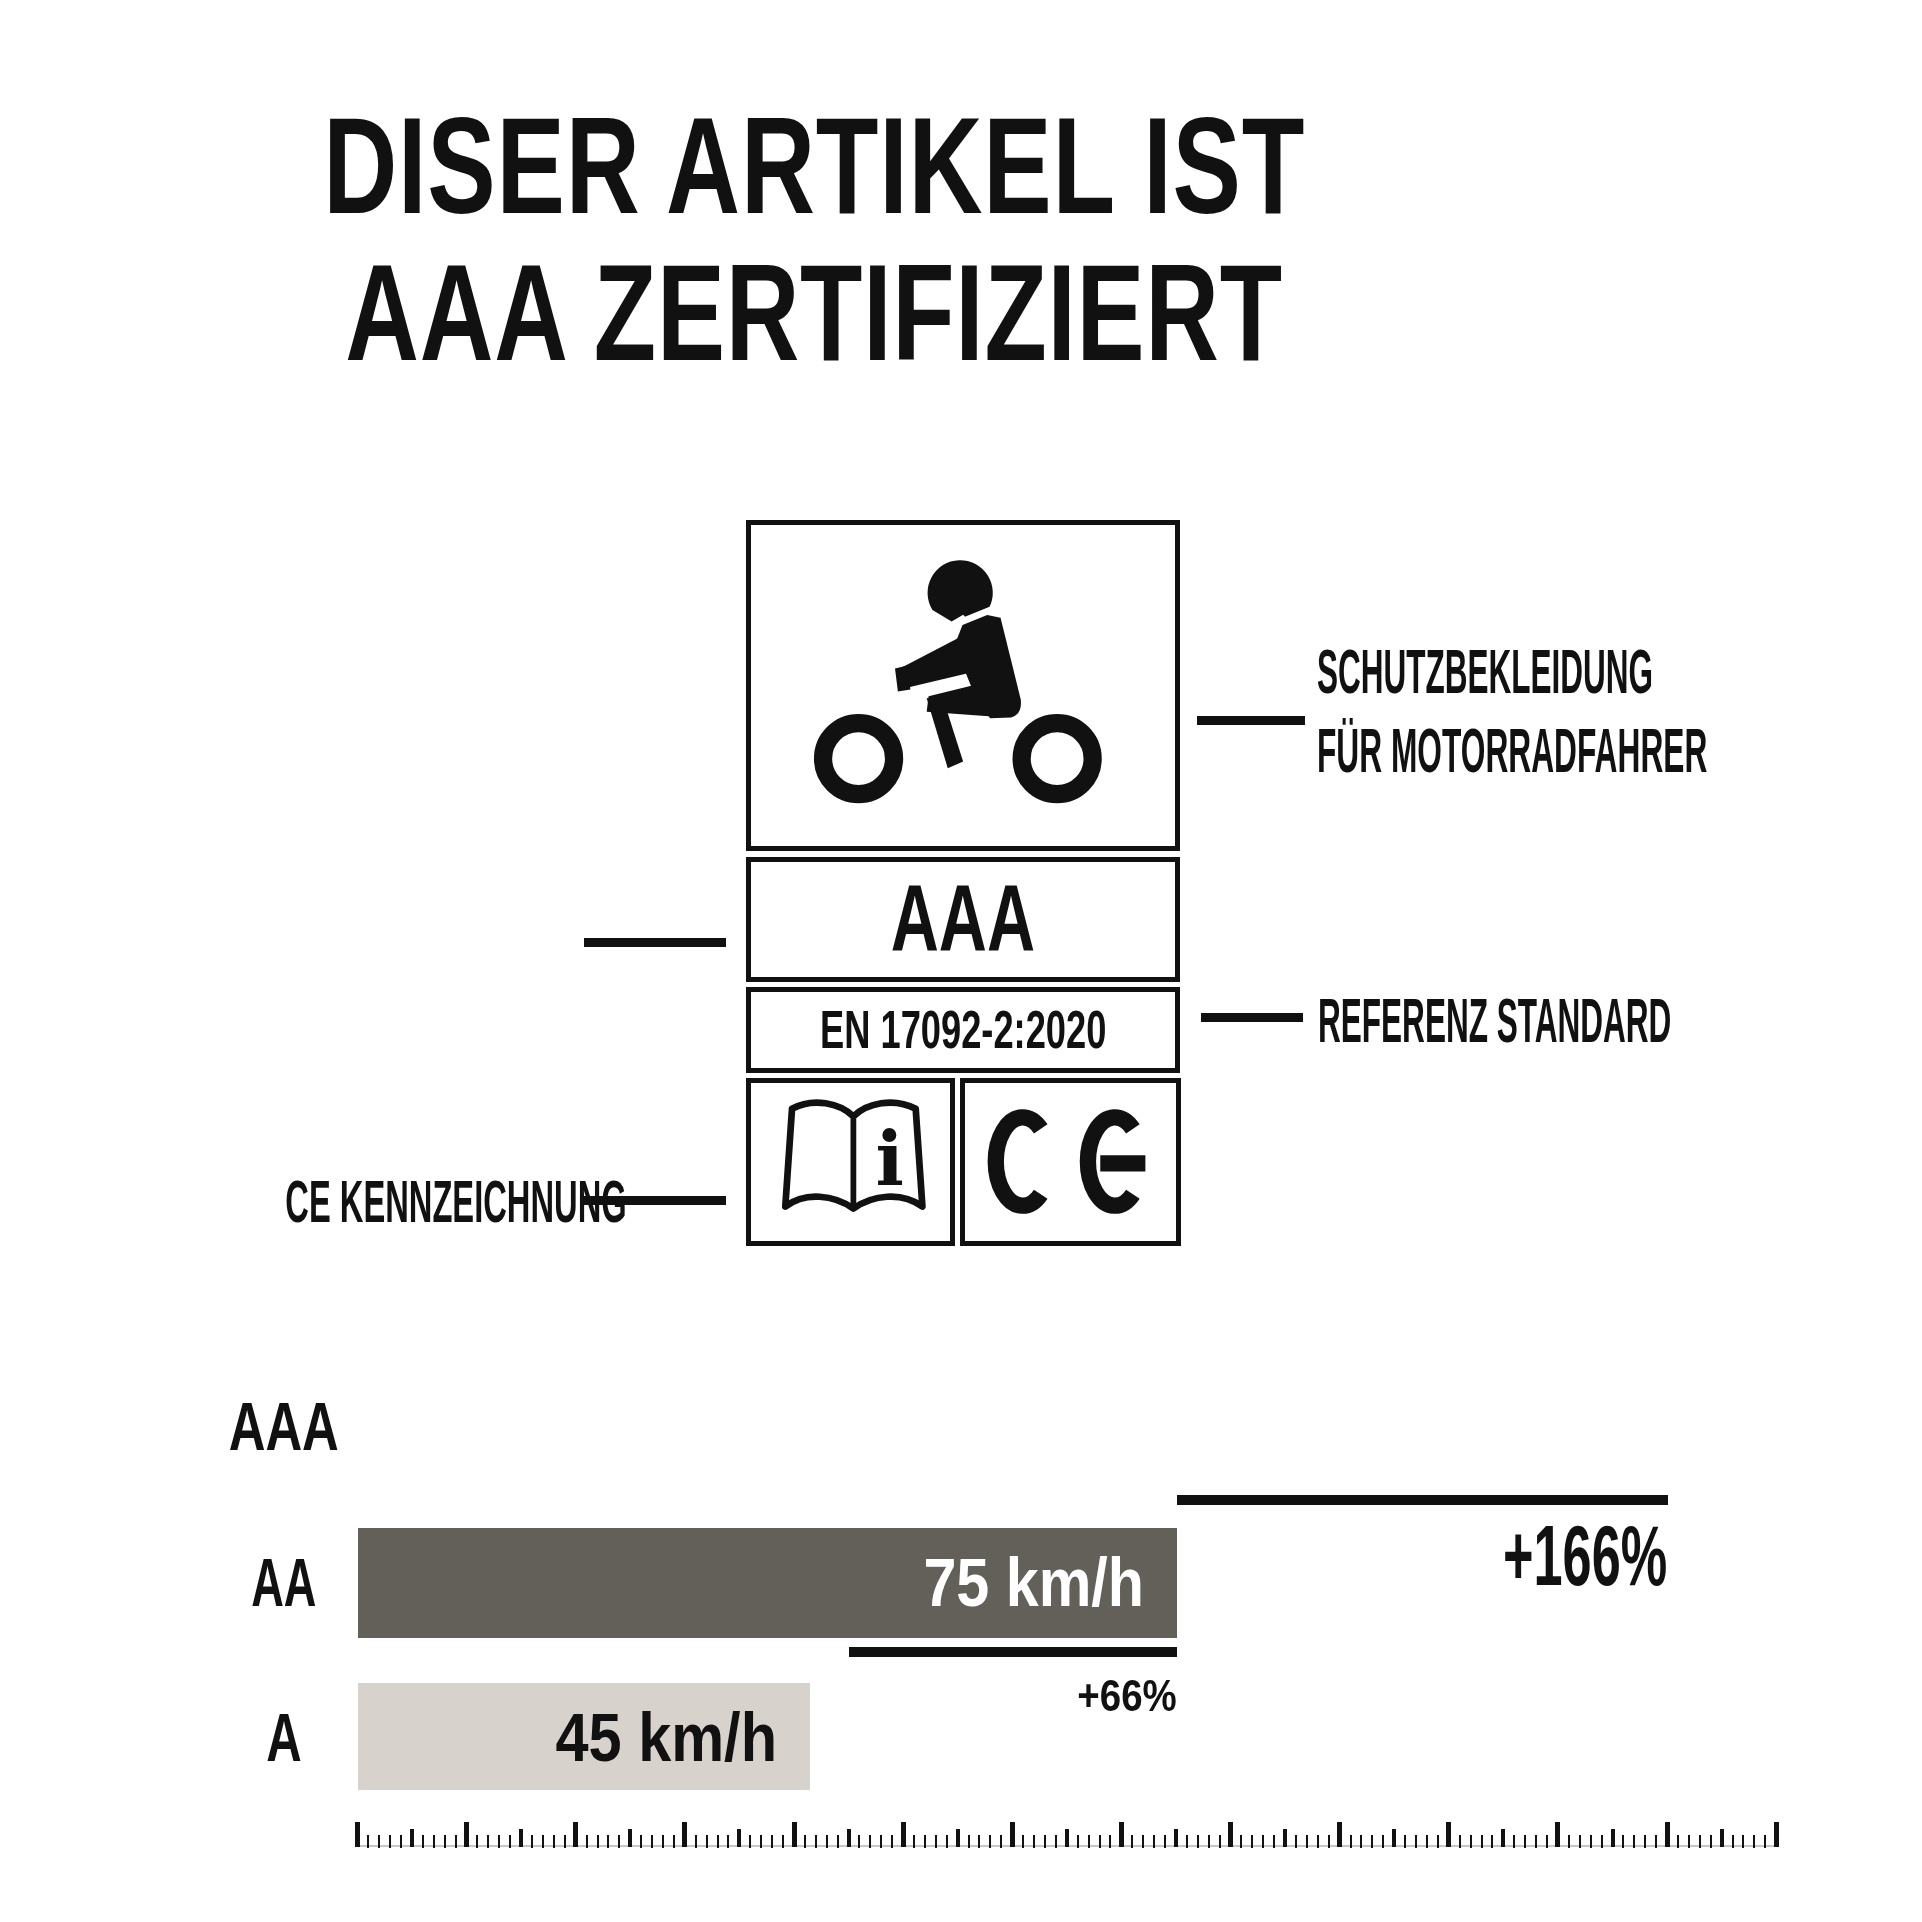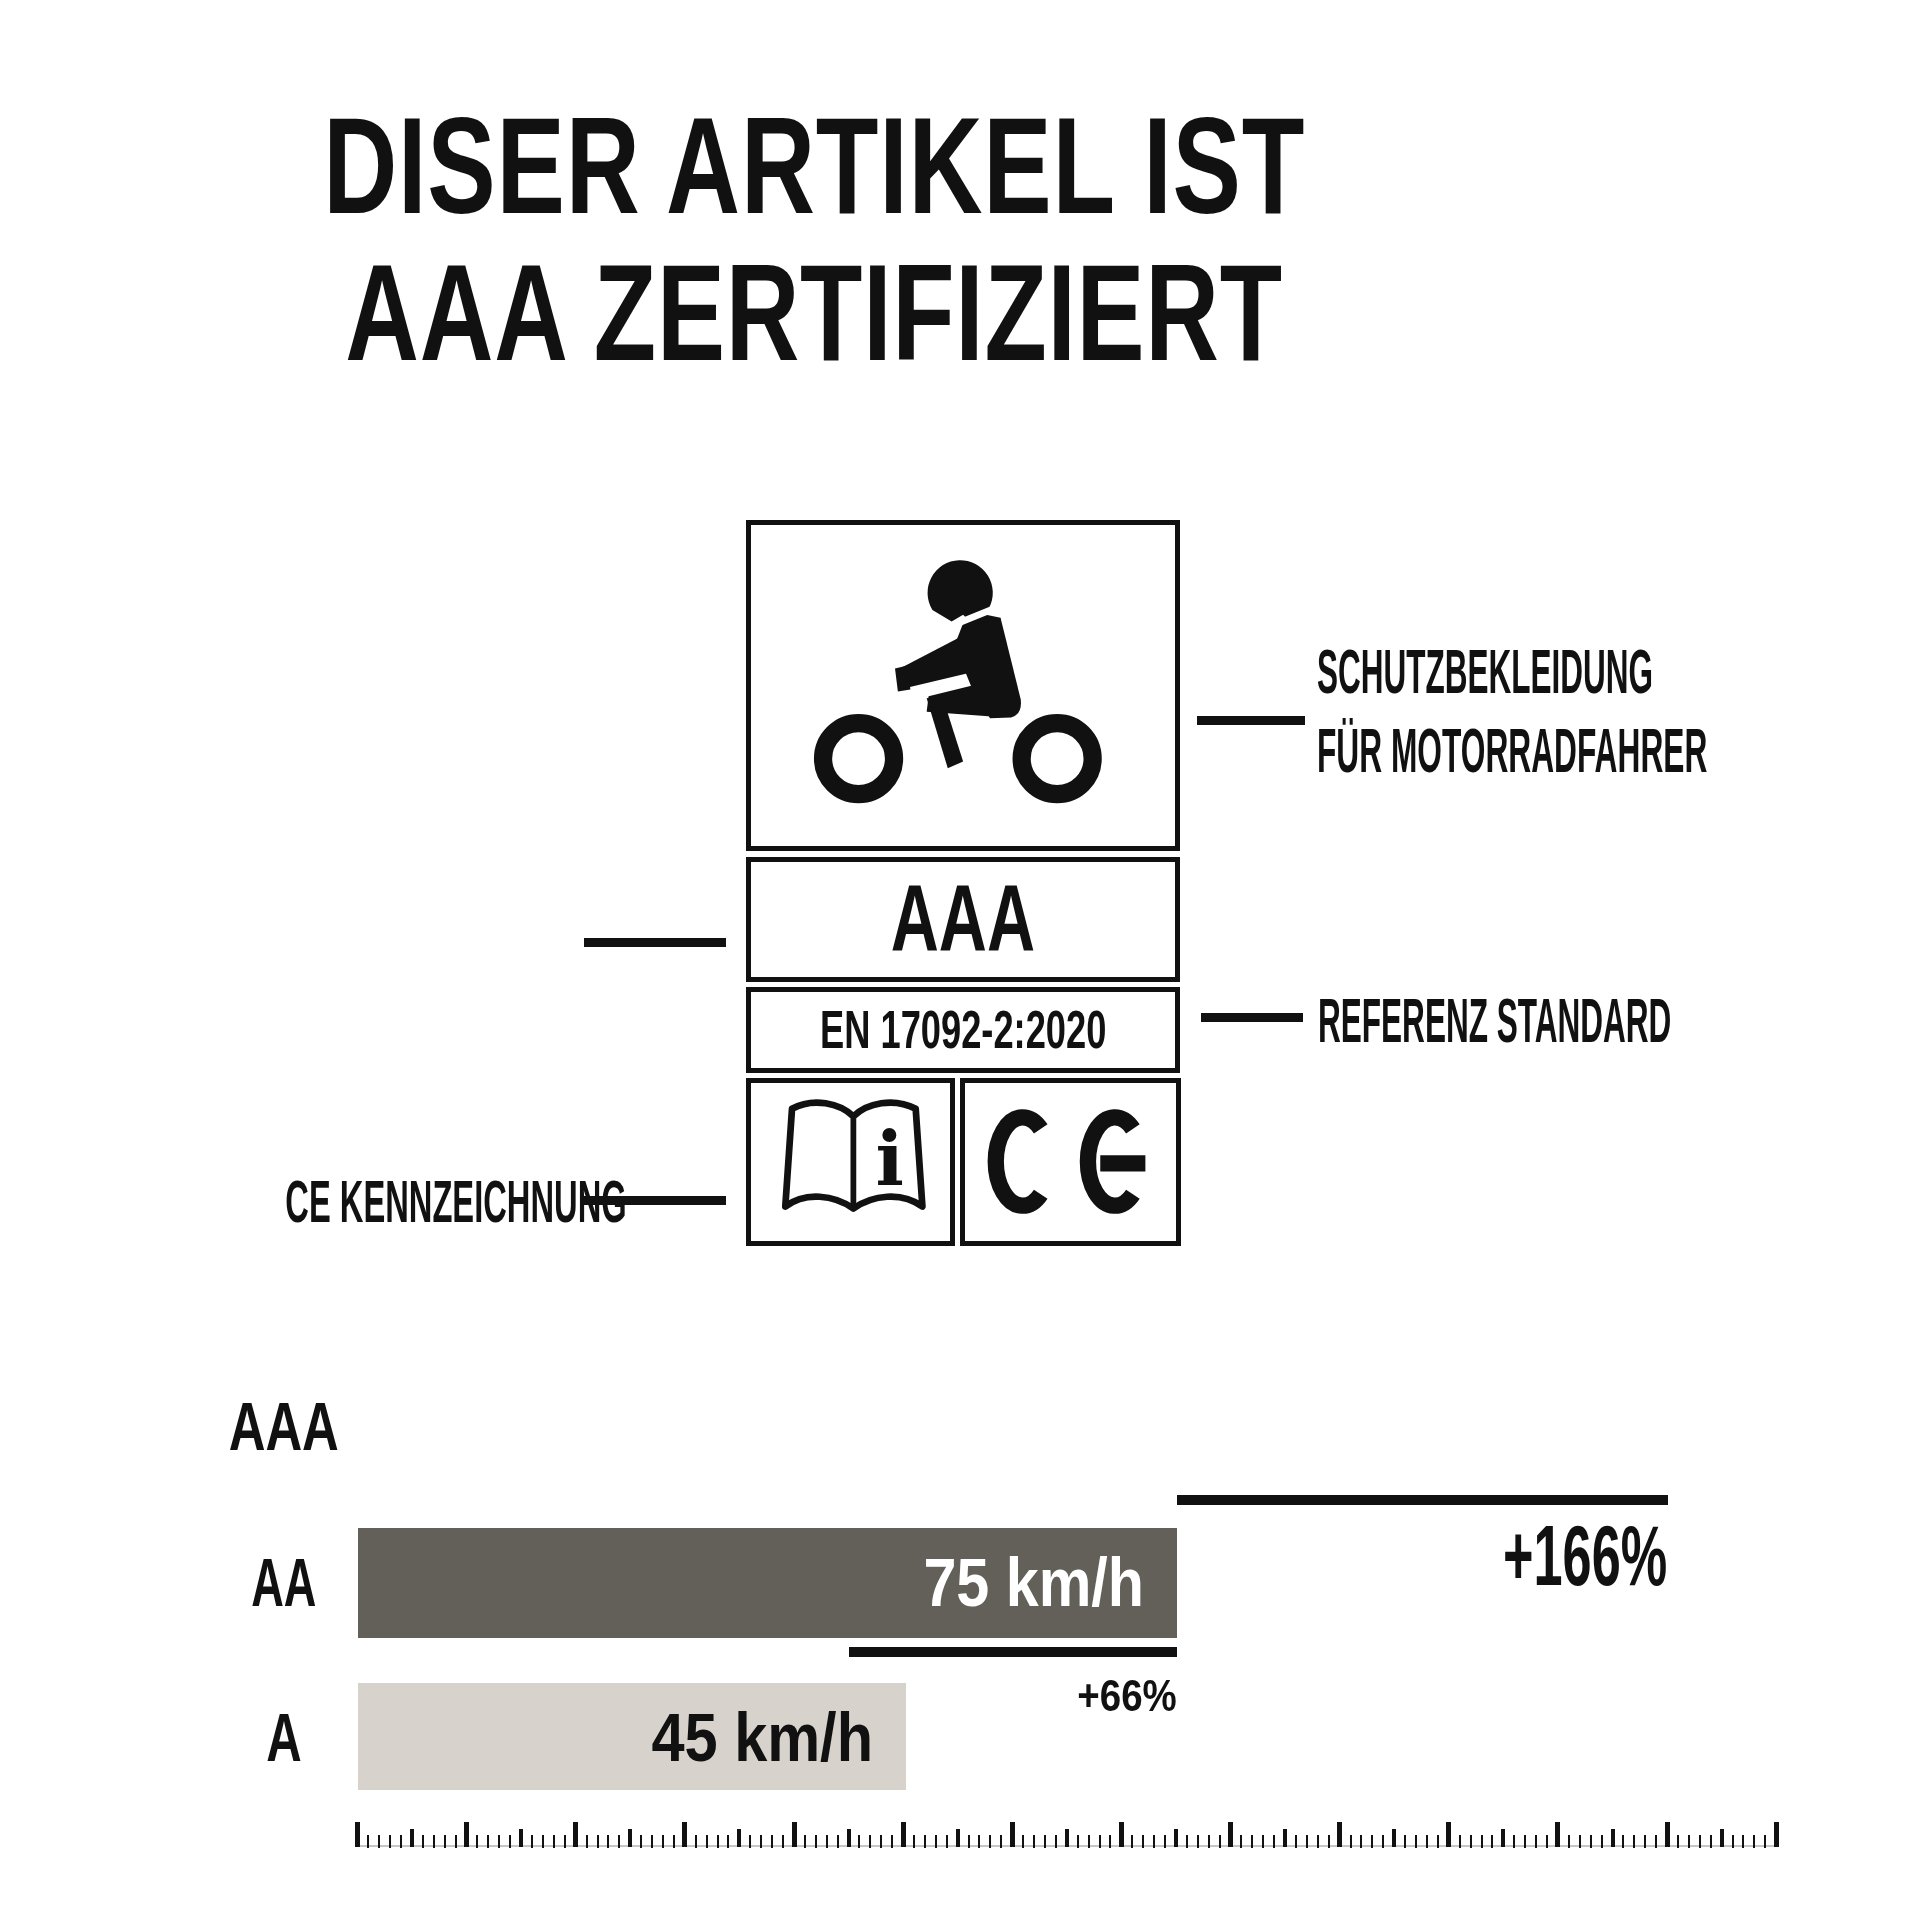--- a/index.html
+++ b/index.html
@@ -114,21 +114,21 @@
     <div class="cat"><span class="fit o-c" style="transform: scaleX(0.737179);">AAA</span></div>
   </div>
   <div class="abs chart-row" style="top:1528px;">
     <div class="cat"><span class="fit o-c" style="transform: scaleX(0.653846);">AA</span></div>
     <div class="bar" style="width: 819px; background: rgb(99, 96, 90);">
       <span class="val" style="color: rgb(255, 255, 255);"><span class="fit o-r" style="transform: scaleX(0.858209);">75 km/h</span></span>
     </div>
   </div>
   <div class="abs chart-row" style="top:1683px;height:107px;">
     <div class="cat"><span class="fit o-c" style="transform: scaleX(0.711538);">A</span></div>
-    <div class="bar" style="width: 548px; background: rgb(215, 211, 204);">
+    <div class="bar" style="width: 452px; background: rgb(215, 211, 204);">
       <span class="val" style="color: rgb(17, 17, 17);"><span class="fit o-r" style="transform: scaleX(0.86194);">45 km/h</span></span>
     </div>
   </div>
 
   <div class="abs ann-line" style="top: 1495px; left: 1177px; width: 491px;"></div>
   <div class="abs ann-label ann-0" style="top: 1512px; left: 1187px; width: 480px;">
     <span class="fit o-r" style="transform: scaleX(0.607774);">+166%</span>
   </div>
   <div class="abs ann-line" style="top: 1647px; left: 849px; width: 328px;"></div>
   <div class="abs ann-label ann-1" style="top: 1659px; left: 697px; width: 480px;">

